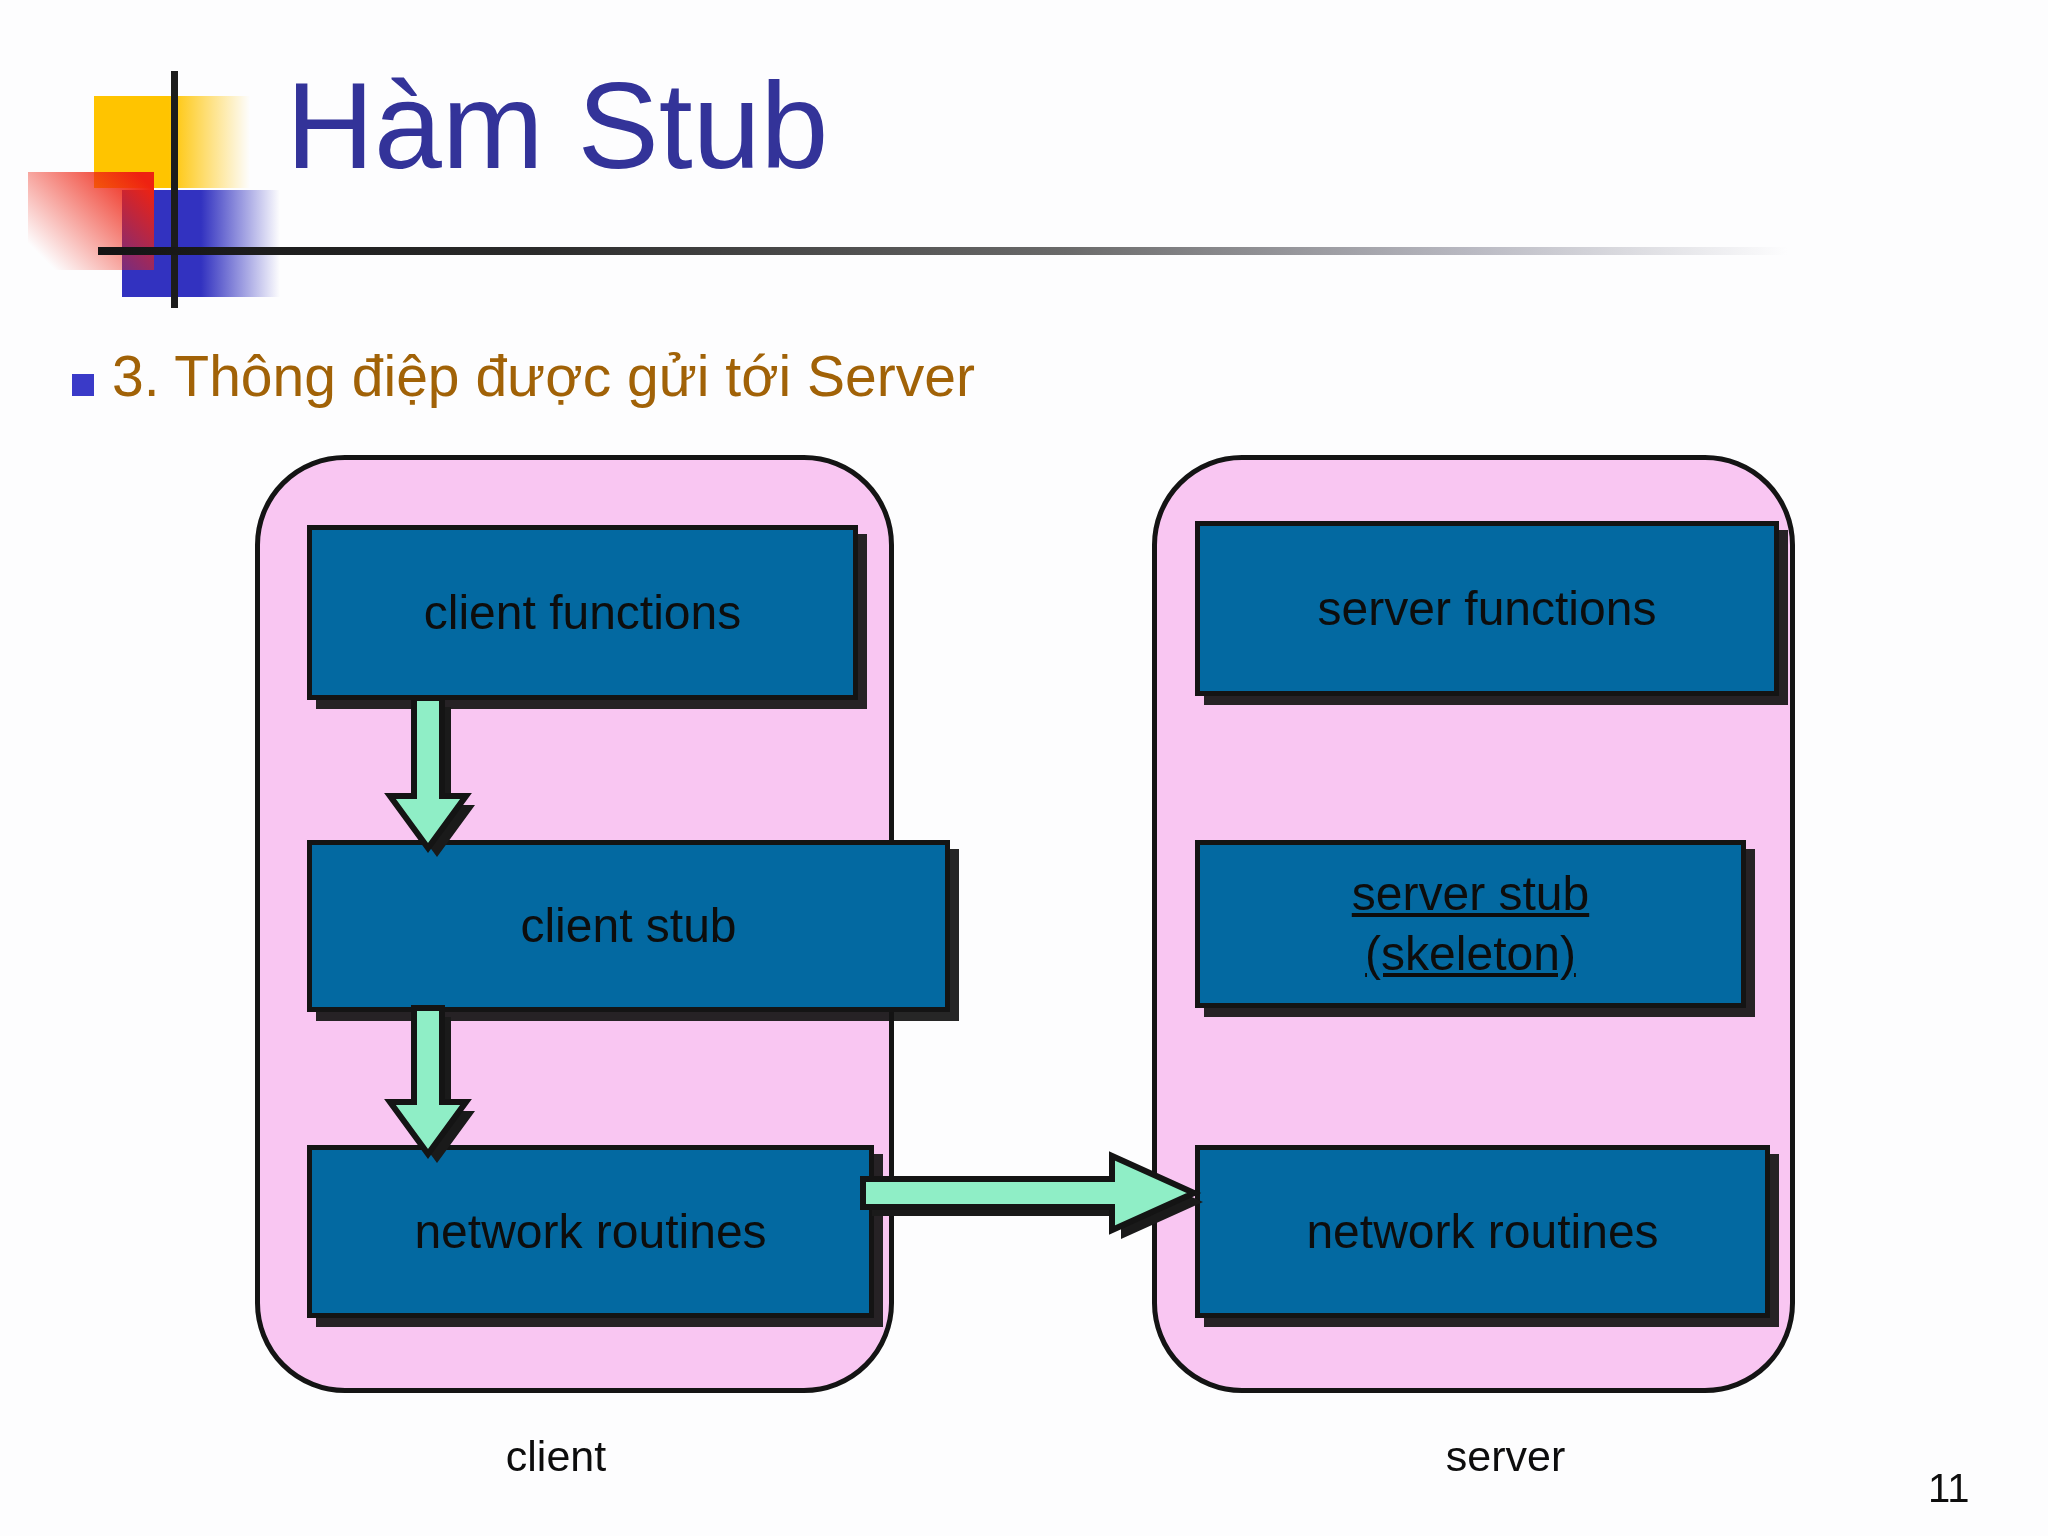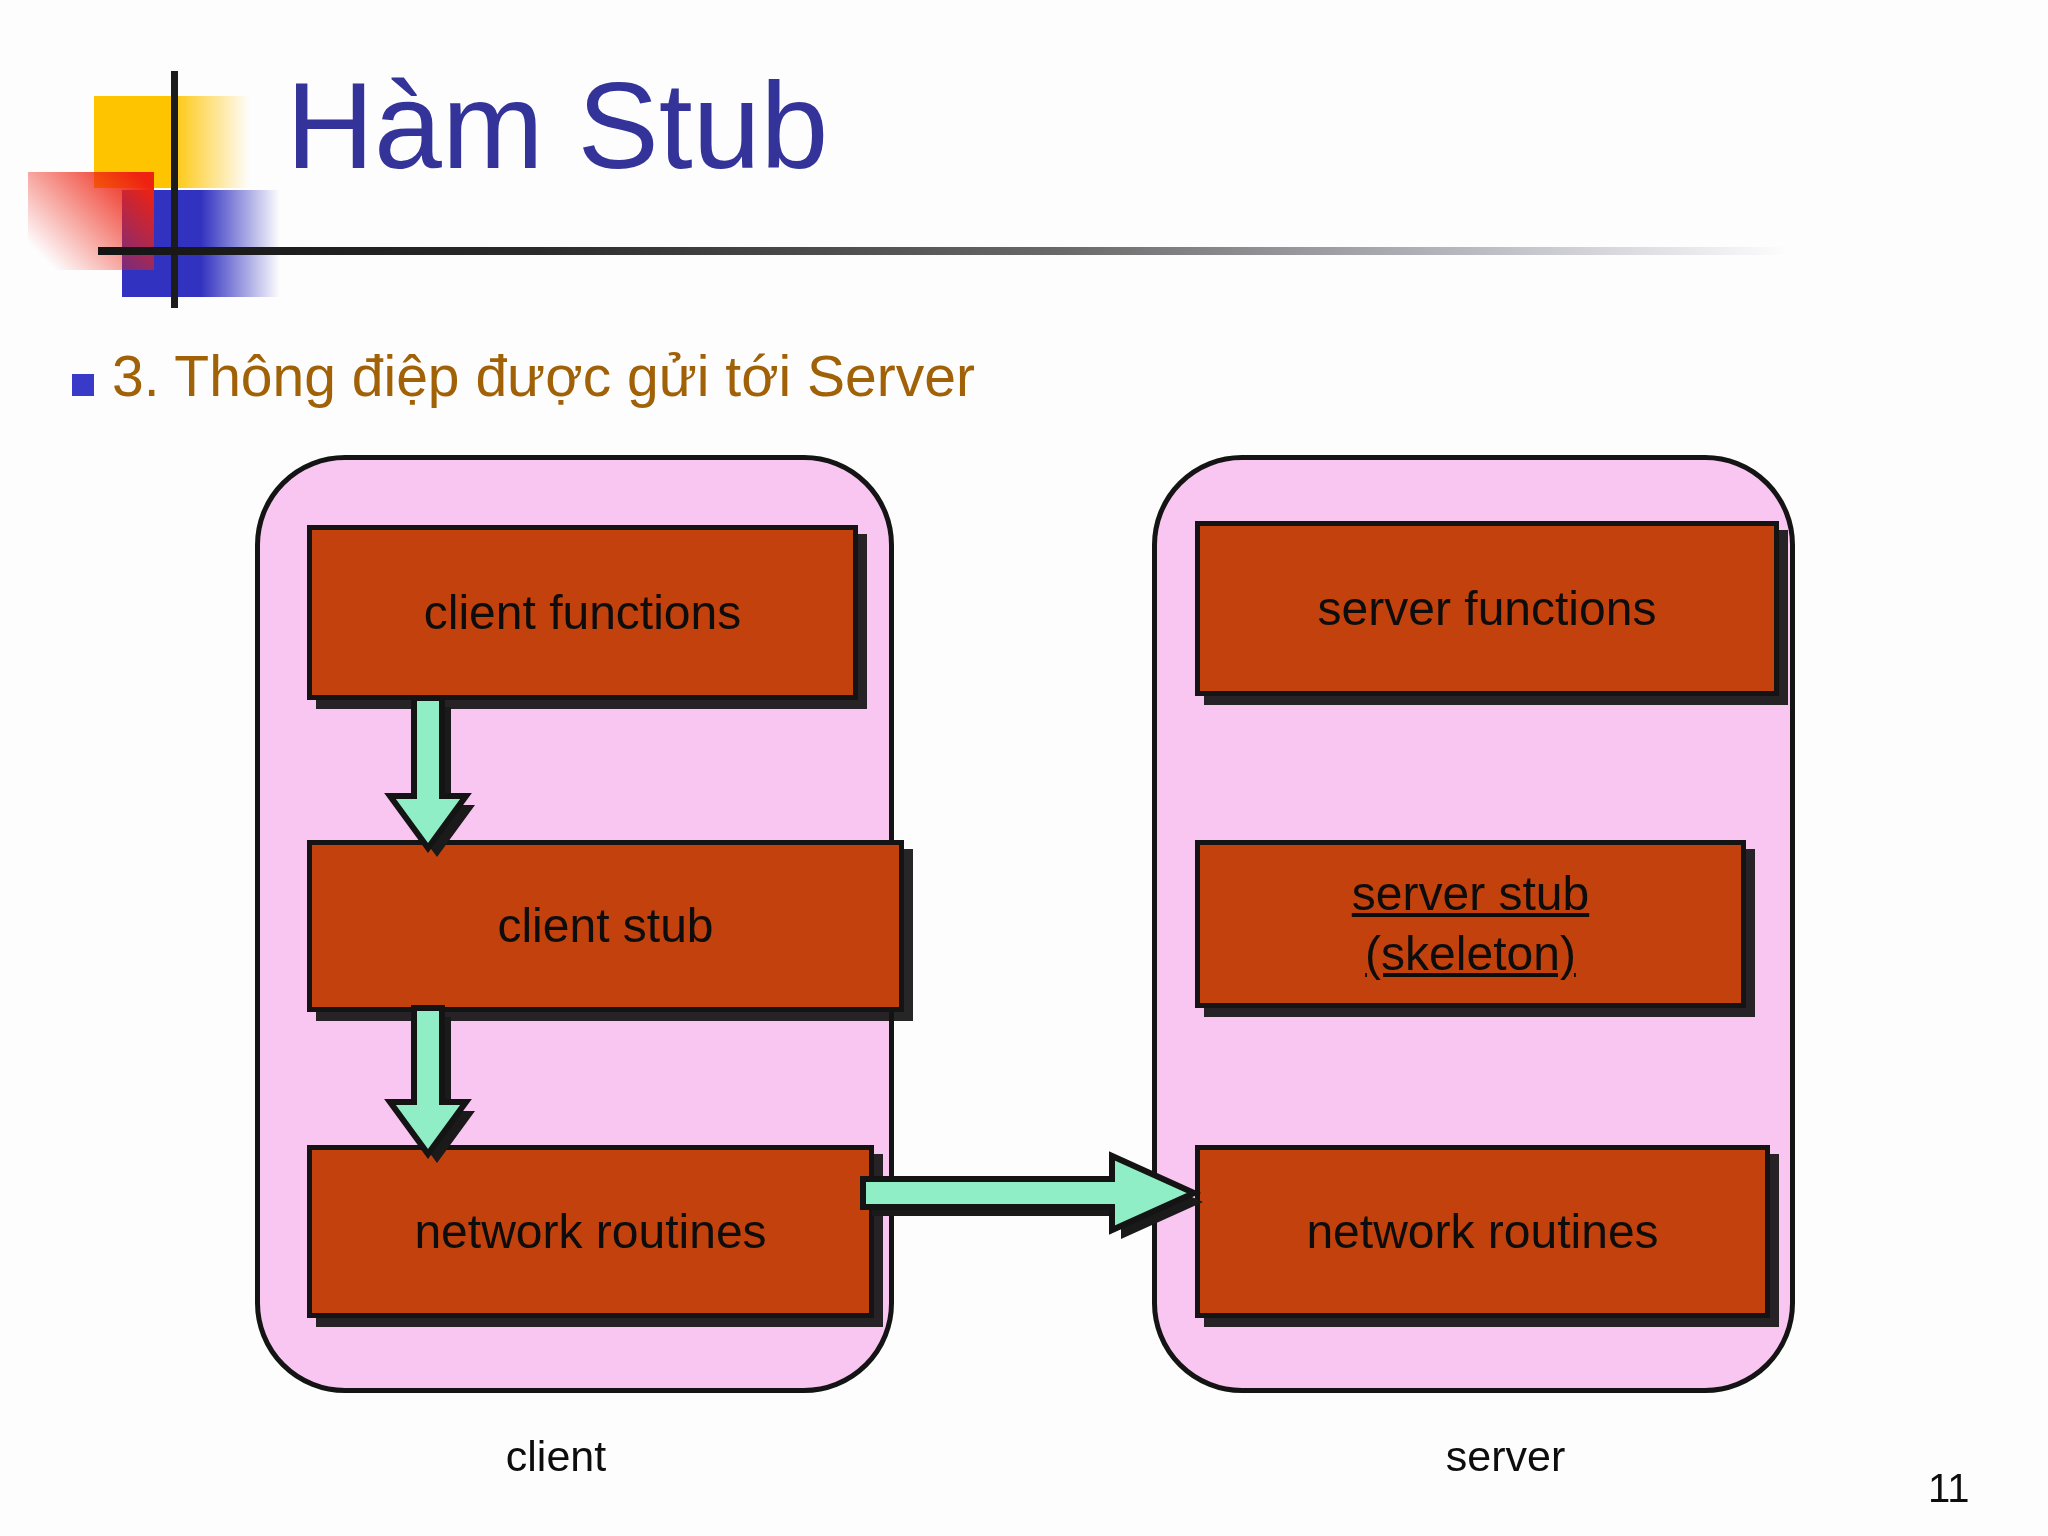--- a/index.html
+++ b/index.html
@@ -25,26 +25,26 @@
 
   
   .bullet-marker{left:72px;top:374px;width:22px;height:22px;background:#3a3ac8;}
   .bullet-text{left:112px;top:342px;font-size:57px;line-height:1.2;white-space:nowrap;color:#a16207;}
 
   
   .container{background:#f9c6f2;border:5px solid #141414;border-radius:90px;box-sizing:border-box;}
   .container.client{left:255px;top:455px;width:639px;height:938px;}
   .container.server{left:1152px;top:455px;width:643px;height:938px;}
 
-  .dbox{background:#c2410c;border:5px solid #141414;box-sizing:border-box;
+  .dbox{background:#0369a1;border:5px solid #141414;box-sizing:border-box;
     box-shadow:9px 9px 0 rgba(20,20,20,0.92);
     display:flex;align-items:center;justify-content:center;text-align:center;
     font-size:48px;color:#0d0d0d;white-space:pre-line;line-height:1.25;}
   .dbox.cf{left:307px;top:525px;width:551px;height:175px;}
-  .dbox.cs{left:307px;top:840px;width:597px;height:172px;}
+  .dbox.cs{left:307px;top:840px;width:643px;height:172px;}
   .dbox.nrl{left:307px;top:1145px;width:567px;height:173px;}
   .dbox.sf{left:1195px;top:521px;width:584px;height:175px;}
   .dbox.ss{left:1195px;top:840px;width:551px;height:168px;text-decoration:underline;}
   .dbox.nrr{left:1195px;top:1145px;width:575px;height:173px;}
 
   svg.arrow{overflow:visible;}
   .arrow-a{left:388px;top:698px;}
   .arrow-b{left:388px;top:1008px;}
   .arrow-h{left:860px;top:1152px;}
 

